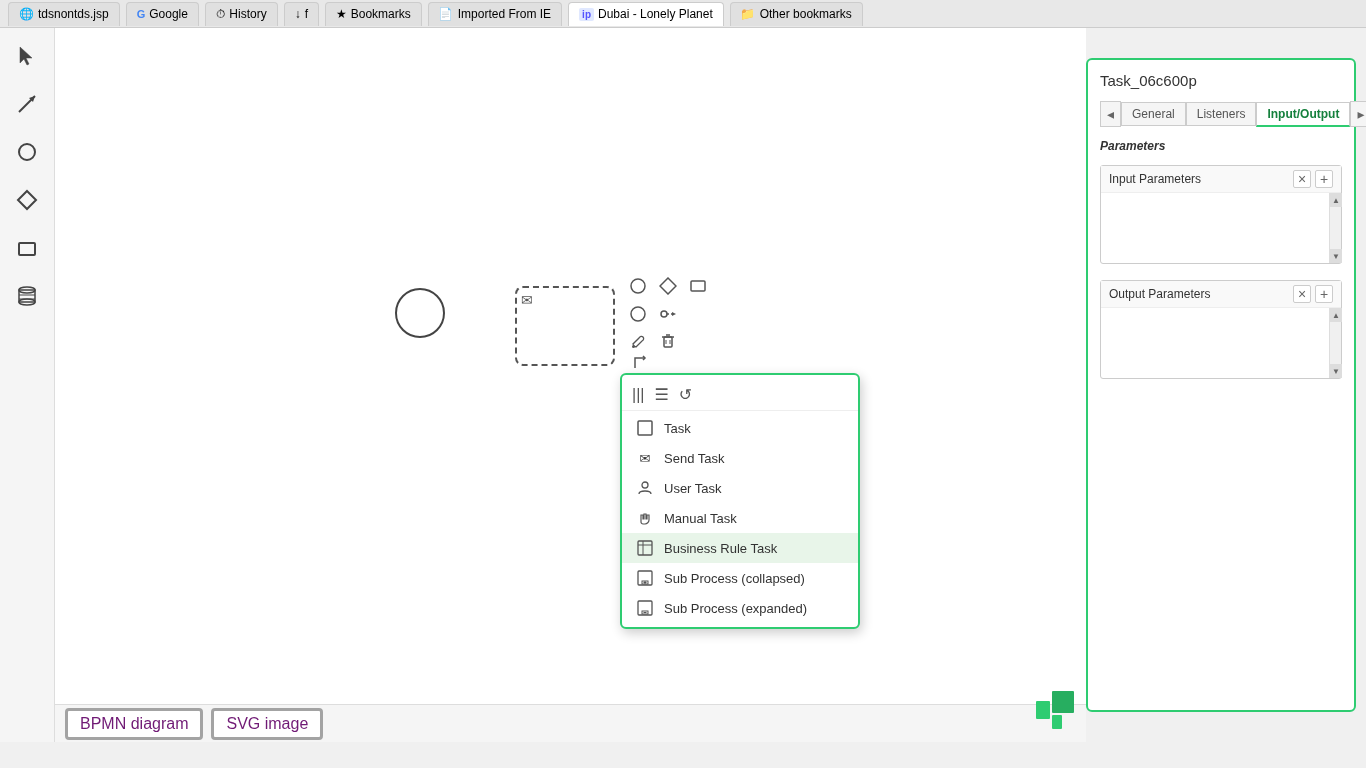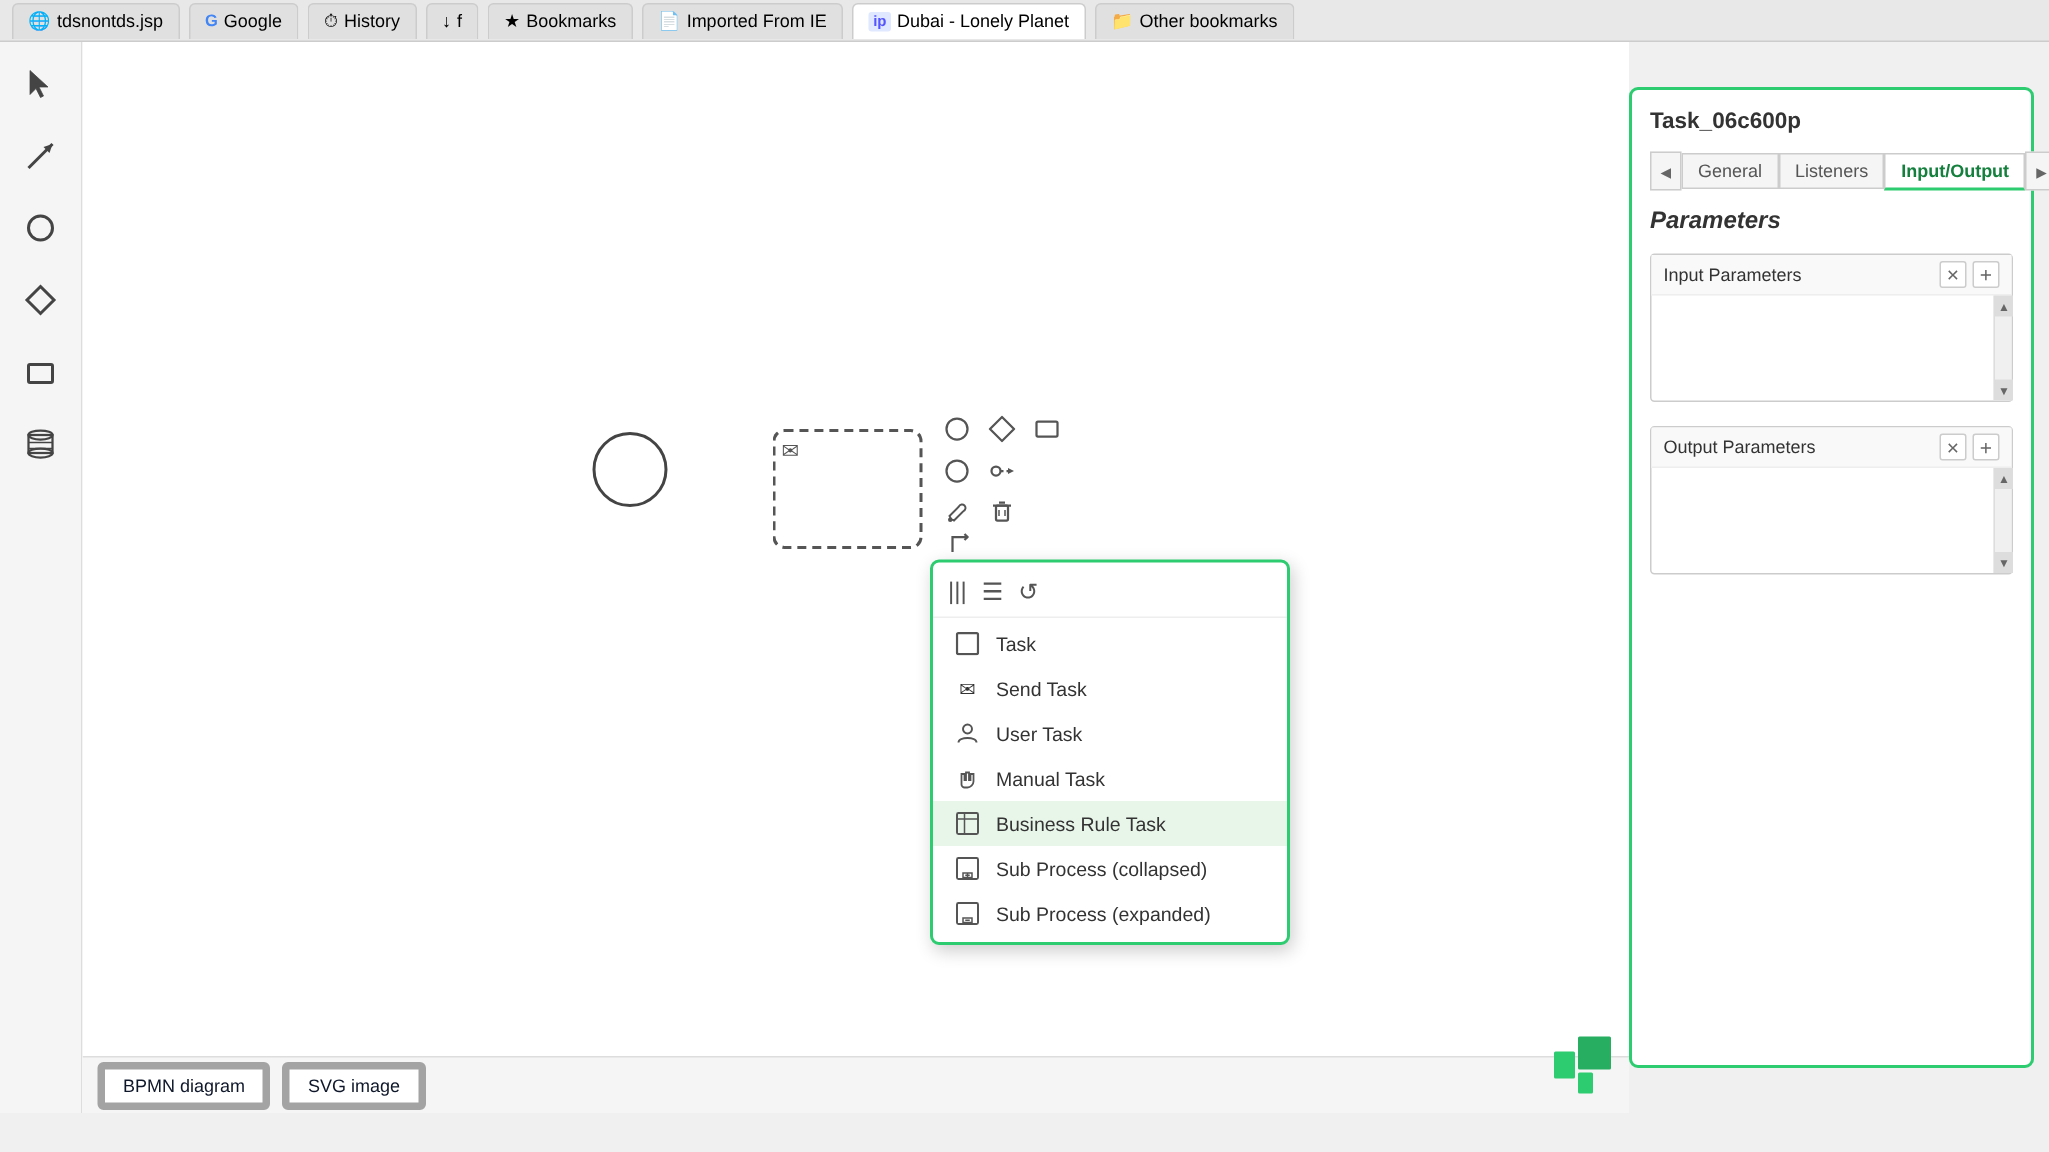--- a/index.html
+++ b/index.html
@@ -193,21 +193,21 @@
       border: 2px solid #2ecc71;
       border-radius: 6px;
       margin: 30px 10px 30px 0;
       padding: 12px;
       display: flex;
       flex-direction: column;
       gap: 8px;
     }
     .panel-title {
       font-size: 15px;
-      font-weight: bold;
+      font-weight: normal;
       color: #333;
       margin-bottom: 4px;
     }
     .panel-tabs {
       display: flex;
       align-items: center;
       gap: 0;
       margin-bottom: 4px;
     }
     .panel-tab {
@@ -227,21 +227,21 @@
     .panel-tab-nav {
       padding: 4px 6px;
       font-size: 14px;
       color: #666;
       cursor: pointer;
       border: 1px solid #ccc;
       background: #f5f5f5;
     }
     .params-label {
       font-style: italic;
-      font-size: 16px;
+      font-size: 12px;
       font-weight: bold;
       color: #333;
       margin-bottom: 4px;
     }
     .param-section {
       border: 1px solid #ccc;
       border-radius: 3px;
       margin-bottom: 8px;
     }
     .param-header {
@@ -309,26 +309,26 @@
       height: 38px;
       background: #f5f5f5;
       border-top: 1px solid #ddd;
       display: flex;
       align-items: center;
       padding: 0 10px;
       gap: 8px;
     }
     .bottom-btn {
       padding: 4px 12px;
-      border: 5px solid #a3a3a3;
+      border: 3px solid #a3a3a3;
       border-radius: 4px;
       background: #fff;
-      font-size: 12px;
-      cursor: pointer;
-      color: #0f172a;
+      font-size: 16px;
+      cursor: pointer;
+      color: #701a75;
     }
 
     
     .logo-area {
       position: absolute;
       bottom: 8px;
       right: 10px;
     }
 
     

